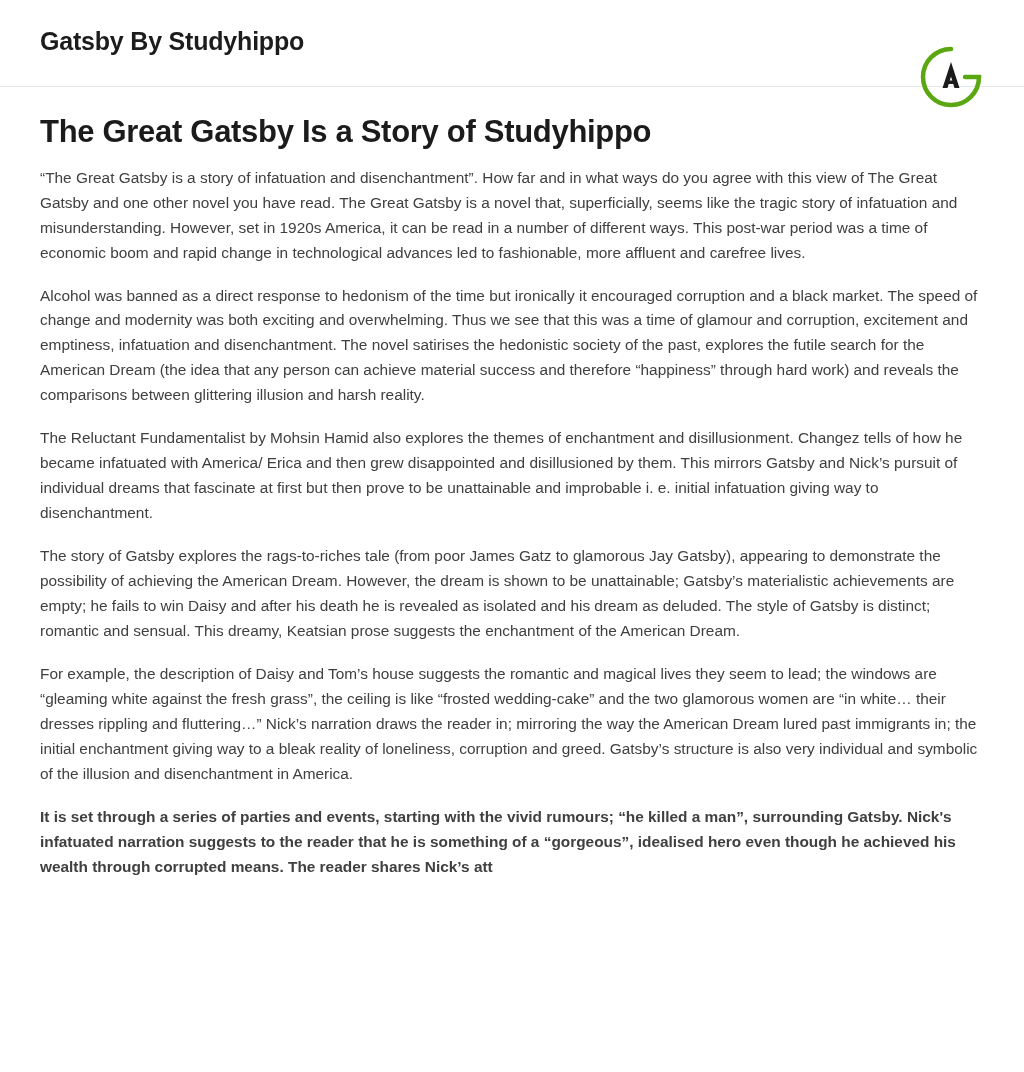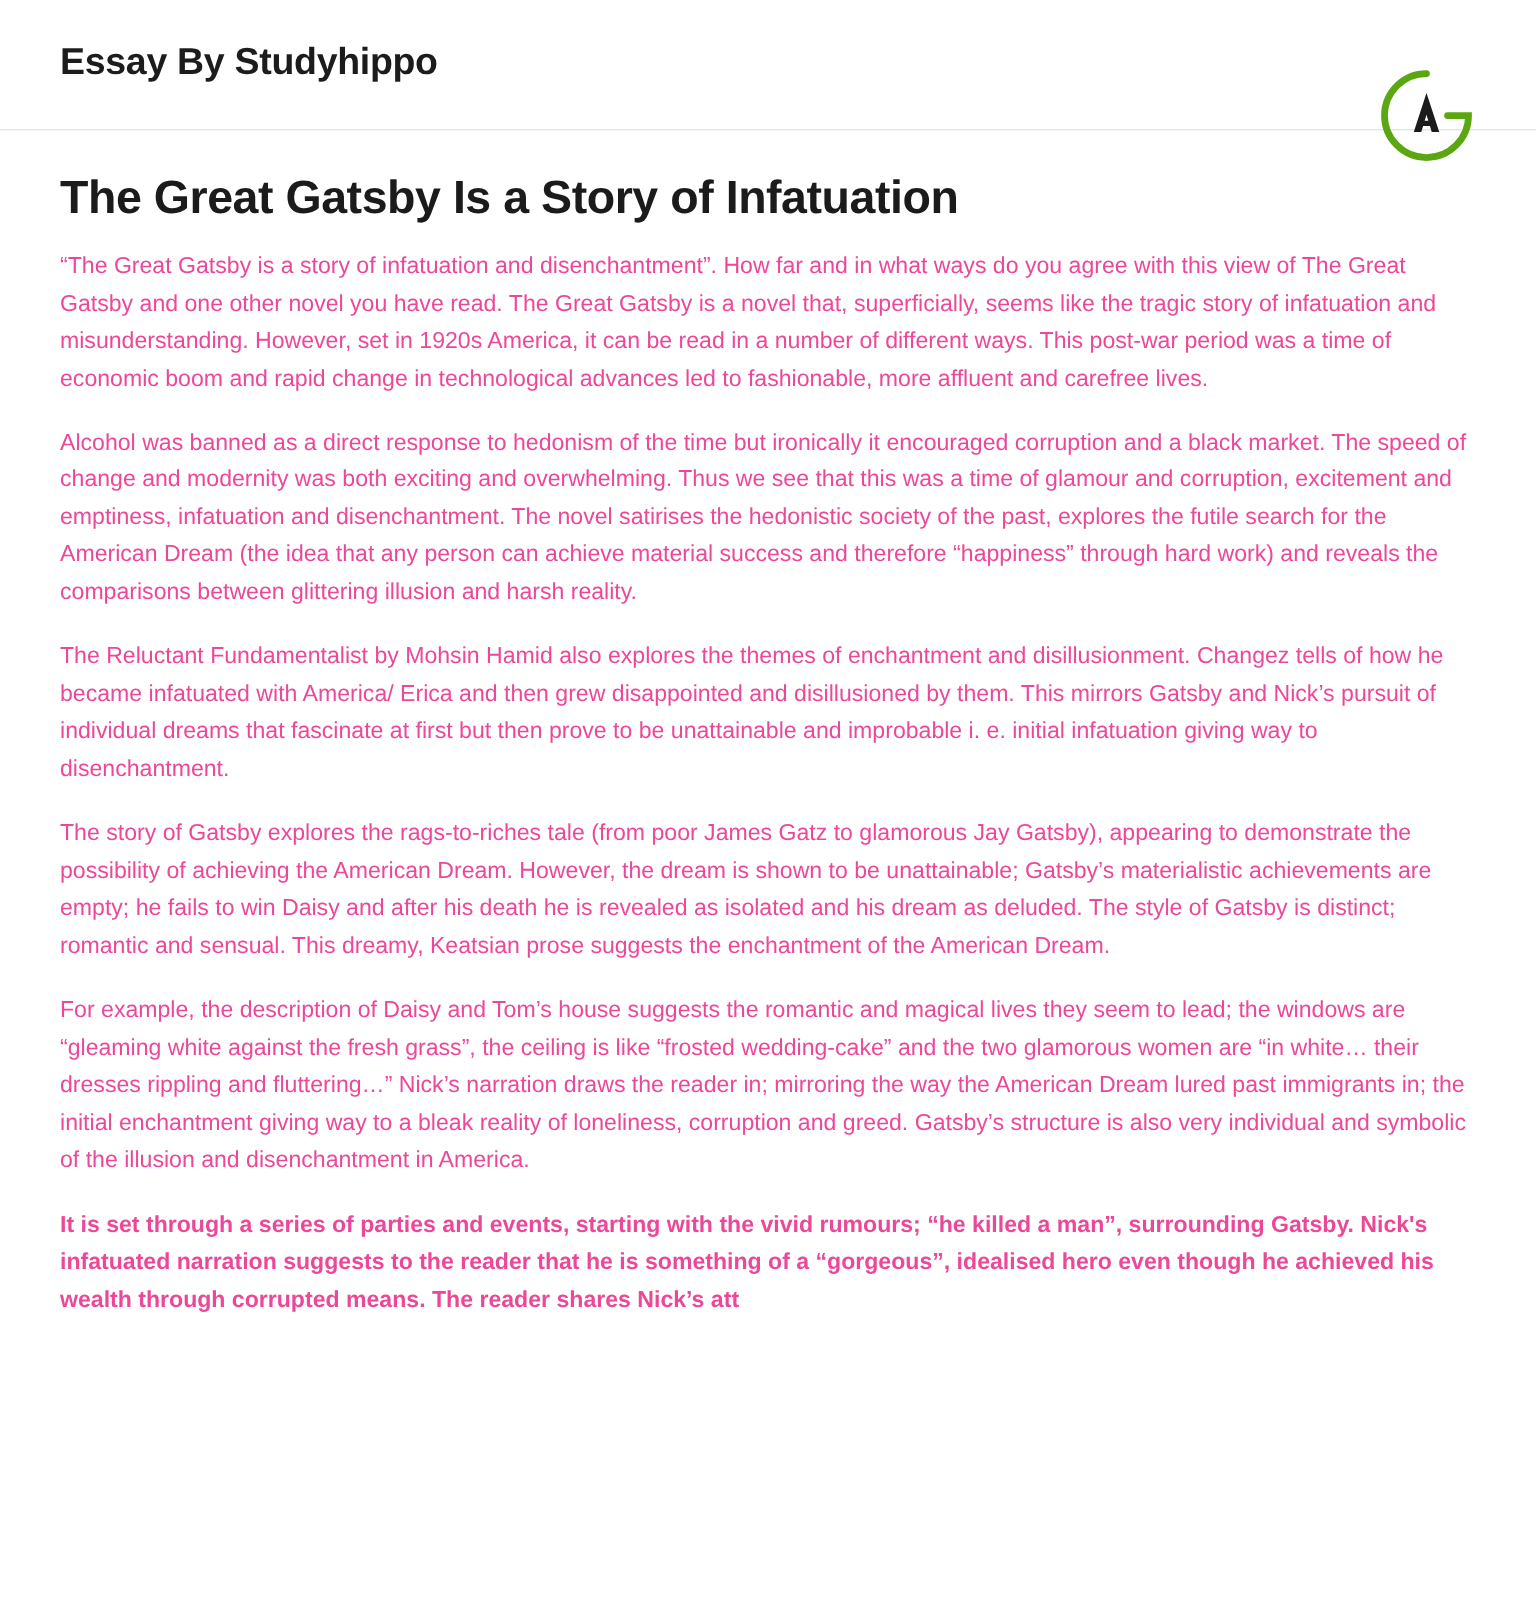--- a/index.html
+++ b/index.html
@@ -66,44 +66,44 @@
     font-size: 31px;
     line-height: 1.2;
     font-weight: bold;
     color: #1b1b1b;
     margin: 0 0 16px 0;
     letter-spacing: -0.3px;
   }
   .para {
     font-size: 15.4px;
     line-height: 1.62;
-    color: #ec4899;
+    color: #404040;
     margin: 0 0 18px 0;
     text-align: left;
   }
   .para:last-child { margin-bottom: 0; font-weight: bold; }
 </style>
 </head>
 <body>
 
 <div class="page">
 
   <div class="header">
-    <h1 class="brand"><span>Essay By </span><span class="brand-light">Studyhippo</span></h1>
+    <h1 class="brand"><span>Gatsby By </span><span class="brand-light">Studyhippo</span></h1>
     <div class="logo">
       <svg width="66" height="66" viewBox="0 0 66 66" aria-hidden="true">
         <path d="M33 5 A28 28 0 1 0 61 33 L47 33" fill="none" stroke="#5aa711" stroke-width="4.5" stroke-linecap="round"></path>
         <path d="M33 18 L41.5 44 L36.5 44 L33 32.5 L29.5 44 L24.5 44 Z" fill="#1b1b1b"></path>
         <rect x="28" y="36.5" width="10" height="3.5" fill="#1b1b1b"></rect>
       </svg>
     </div>
   </div>
 
   <div class="article">
-    <h2 class="article-title">The Great Gatsby Is a Story of Infatuation</h2>
+    <h2 class="article-title">The Great Gatsby Is a Story of Studyhippo</h2>
     <p class="para">“The Great Gatsby is a story of infatuation and disenchantment”. How far and in what ways do you agree with this view of The Great Gatsby and one other novel you have read. The Great Gatsby is a novel that, superficially, seems like the tragic story of infatuation and misunderstanding. However, set in 1920s America, it can be read in a number of different ways. This post-war period was a time of economic boom and rapid change in technological advances led to fashionable, more affluent and carefree lives.</p>
     <p class="para">Alcohol was banned as a direct response to hedonism of the time but ironically it encouraged corruption and a black market. The speed of change and modernity was both exciting and overwhelming. Thus we see that this was a time of glamour and corruption, excitement and emptiness, infatuation and disenchantment. The novel satirises the hedonistic society of the past, explores the futile search for the American Dream (the idea that any person can achieve material success and therefore “happiness” through hard work) and reveals the comparisons between glittering illusion and harsh reality.</p>
     <p class="para">The Reluctant Fundamentalist by Mohsin Hamid also explores the themes of enchantment and disillusionment. Changez tells of how he became infatuated with America/ Erica and then grew disappointed and disillusioned by them. This mirrors Gatsby and Nick’s pursuit of individual dreams that fascinate at first but then prove to be unattainable and improbable i. e. initial infatuation giving way to disenchantment.</p>
     <p class="para">The story of Gatsby explores the rags-to-riches tale (from poor James Gatz to glamorous Jay Gatsby), appearing to demonstrate the possibility of achieving the American Dream. However, the dream is shown to be unattainable; Gatsby’s materialistic achievements are empty; he fails to win Daisy and after his death he is revealed as isolated and his dream as deluded. The style of Gatsby is distinct; romantic and sensual. This dreamy, Keatsian prose suggests the enchantment of the American Dream.</p>
     <p class="para">For example, the description of Daisy and Tom’s house suggests the romantic and magical lives they seem to lead; the windows are “gleaming white against the fresh grass”, the ceiling is like “frosted wedding-cake” and the two glamorous women are “in white… their dresses rippling and fluttering…” Nick’s narration draws the reader in; mirroring the way the American Dream lured past immigrants in; the initial enchantment giving way to a bleak reality of loneliness, corruption and greed. Gatsby’s structure is also very individual and symbolic of the illusion and disenchantment in America.</p>
     <p class="para">It is set through a series of parties and events, starting with the vivid rumours; “he killed a man”, surrounding Gatsby. Nick's infatuated narration suggests to the reader that he is something of a “gorgeous”, idealised hero even though he achieved his wealth through corrupted means. The reader shares Nick’s att</p>
   </div>
 
 </div>
 

